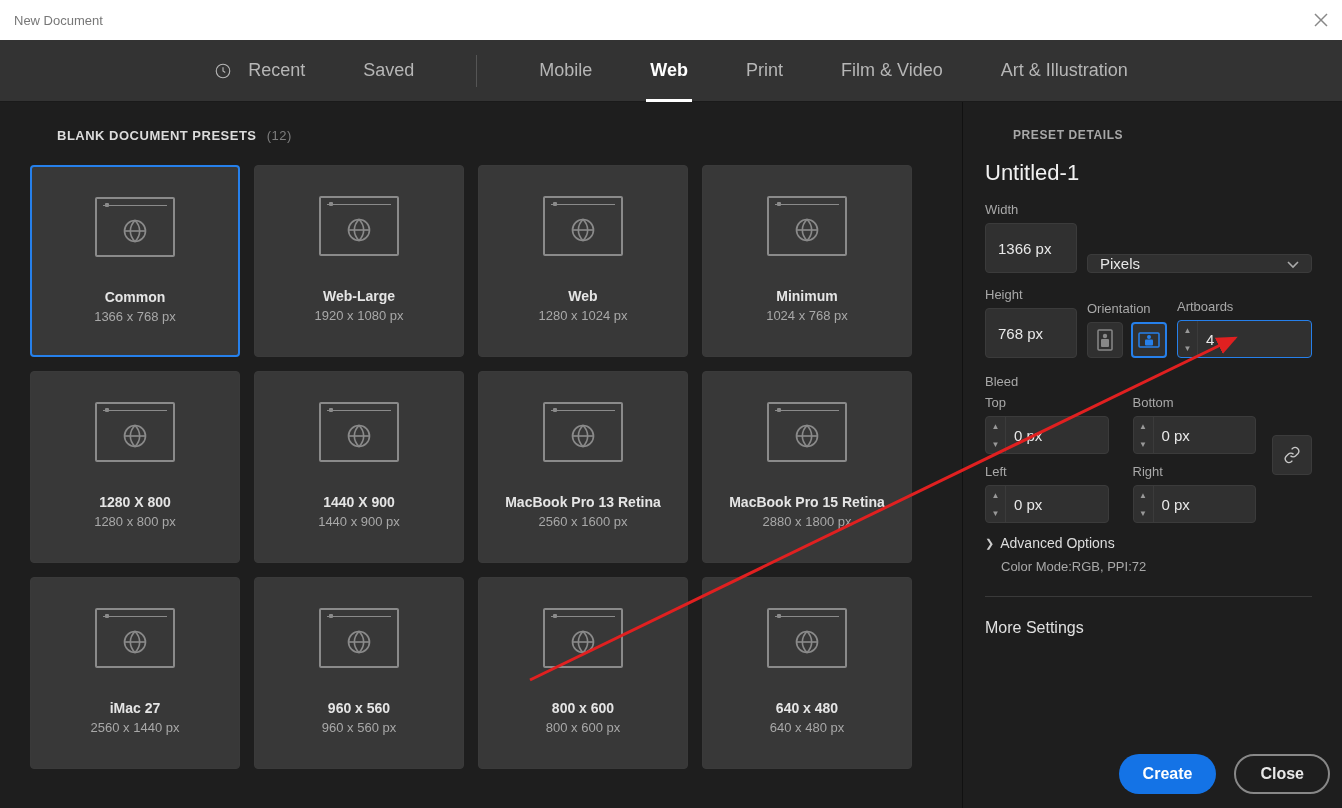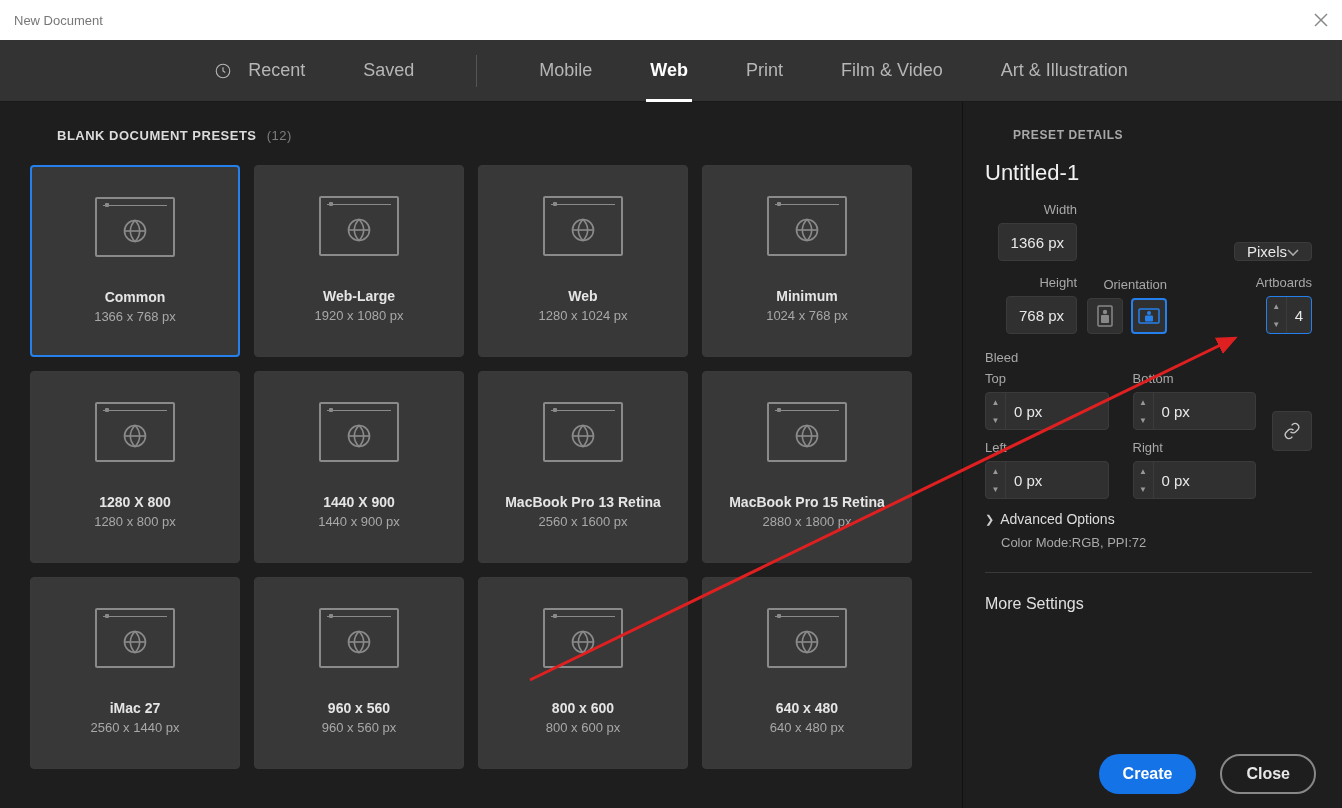--- a/index.html
+++ b/index.html
@@ -61,25 +61,25 @@
   .preset-card .p-title { font-size:14px; color:#e5e5e5; font-weight:600; }
   .preset-card .p-sub { font-size:13px; color:var(--text-dim); margin-top:4px; font-weight:400; }
 
   
   .details-pane { width:380px; min-width:380px; border-left:1px solid #111; background:var(--bg-dark); padding:26px 30px 14px 22px; display:flex; flex-direction:column; font-size:14px; position:relative; flex-shrink:0; }
   .details-pane h4 { margin:0 0 18px 0; font-size:12px; letter-spacing:.6px; color:var(--text-dim); font-weight:600;padding-left:28px; }
   .doc-name { font-size:22px; color:#f0f0f0; margin-bottom:16px; font-weight:400; }
 
   .field-label { font-size:13px; color:var(--text-dim); margin-bottom:6px; }
   .row { display:flex; gap:10px; margin-bottom:14px; align-items:flex-end; }
-  .col { display:flex; flex-direction:column;align-items:flex-end; }
+  .col { display:flex; flex-direction:column; }
   .col.stretch { flex:1; }
 
   .input-box {
-    background:#303030; border:1px solid #3b3b3b; border-radius:4px; height:38px; display:flex; align-items:center;
+    background:#303030; border:1px solid #3b3b3b; border-radius:4px; height:50px; display:flex; align-items:center;
     color:#e8e8e8; padding:0 12px; font-size:15px;
   }
   .input-box.combo { justify-content:space-between; flex:1; }
   .input-box.combo .chev { color:#aaa; }
 
   .spin-box { display:flex; background:#303030; border:1px solid #3b3b3b; border-radius:4px; height:38px; align-items:stretch; }
   .spin-box.highlight { border:1px solid var(--blue-bright); }
   .spin-box .stepper { width:20px; display:flex; flex-direction:column; border-right:1px solid #3b3b3b; }
   .spin-box .stepper div { flex:1; display:flex; align-items:center; justify-content:center; cursor:pointer; color:#999; font-size:8px; }
   .spin-box .val { flex:1; display:flex; align-items:center; padding:0 8px; font-size:15px; color:#e8e8e8; }
@@ -96,21 +96,21 @@
   .link-btn svg { stroke:#c8c8c8; }
 
   .adv { display:flex; align-items:center; gap:6px; color:#ddd; font-size:14px; cursor:pointer; margin-top:4px; }
   .adv .ch { font-size:11px; color:#ccc; }
   .mode-info { font-size:13px; color:var(--text-dim); margin-top:8px;margin-left:16px; }
 
   .hr { height:1px; background:#3a3a3a; margin:22px 0; }
   .more-settings { font-size:16px; color:#e0e0e0; cursor:pointer; font-weight:500;}
 
   
-  .footer { position:absolute; bottom:14px; right:26px; display:flex; gap:24px; }
+  .footer { position:absolute; bottom:14px; right:12px; display:flex; gap:18px; }
   .btn { height:40px; padding:0 24px; border-radius:20px; font-size:16px; font-weight:600; cursor:pointer; display:flex; align-items:center; justify-content:center; }
   .btn.primary { background:var(--blue); color:#fff; border:none; }
   .btn.secondary { background:transparent; color:#e8e8e8; border:2px solid #888; }
 
   
   .arrow-anno { position:absolute; left:0; top:0; pointer-events:none; z-index:50; }
 
 </style>
 </head>
 <body>

